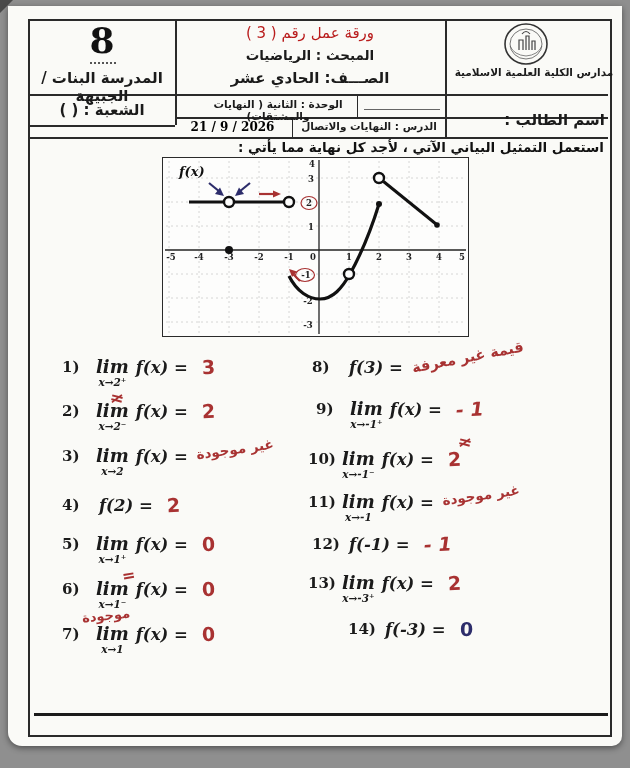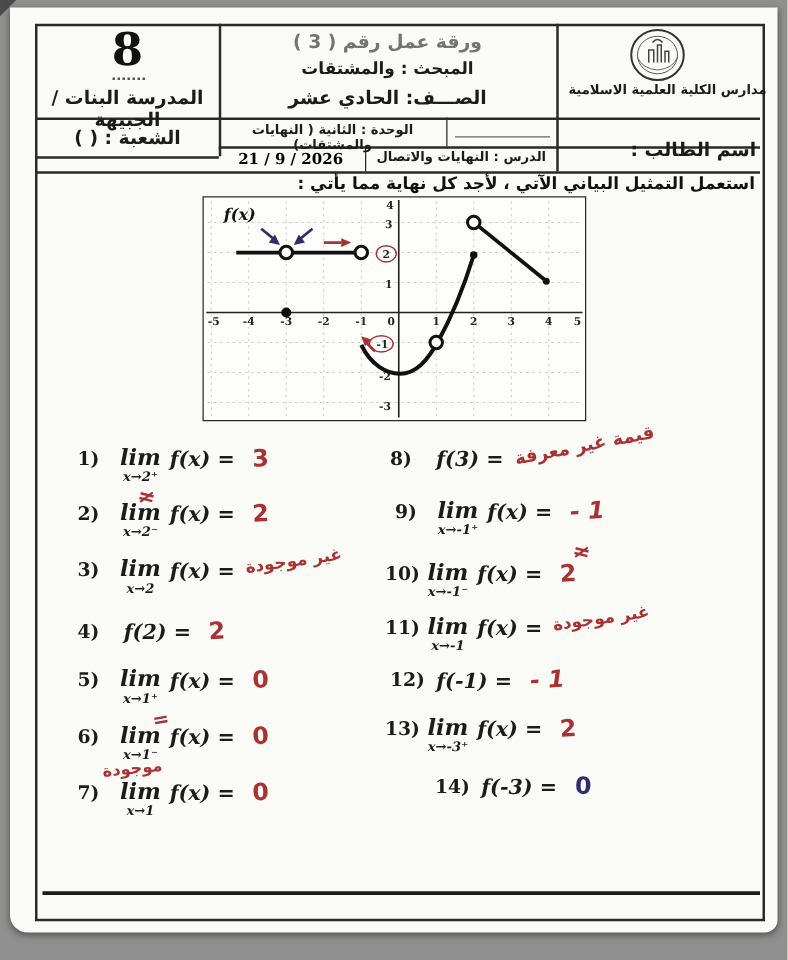--- a/index.html
+++ b/index.html
@@ -9,21 +9,21 @@
          border-radius:0 0 10px 14px;box-shadow:0 2px 6px rgba(0,0,0,.45);}
   .corner-artifact{position:absolute;left:0;top:0;width:0;height:0;
          border-top:13px solid #4a4a4a;border-right:13px solid transparent;}
   #frame{position:absolute;left:20px;top:13px;width:580px;height:714px;border:2px solid #2a2a2a;}
   .hline,.vline{position:absolute;background:#2a2a2a;}
   .abs{position:absolute;}
   .ar{direction:rtl;}
   .b{font-weight:bold;}
   .center{text-align:center;}
   
-  .h-title{font-size:15px;font-weight:bold;color:#737373;}
+  .h-title{font-size:15px;font-weight:normal;color:#b91c1c;}
   .h-sub{font-size:13.5px;font-weight:bold;color:#1b1b1b;}
   .h-grade{font-size:15px;font-weight:bold;color:#1b1b1b;}
   .h-small{font-size:15px;font-weight:bold;color:#1b1b1b;}
   .h-tiny{font-size:10.5px;font-weight:bold;color:#1b1b1b;}
   .stamp8{font-size:36px;font-weight:bold;color:#111;line-height:1;font-family:"DejaVu Serif",serif;}
   .underline-seg{position:absolute;border-bottom:1.2px solid #666;}
   
   #graphbox{position:absolute;left:154px;top:151px;width:305px;height:178px;
             border:1.6px solid #2a2a2a;background:#fdfdfc;}
   
@@ -60,23 +60,23 @@
     <div class="vline" style="left:284px;top:111px;width:1.2px;height:20px;"></div>
 
     <div class="abs center" style="left:30px;top:16px;width:128px;">
       <span class="stamp8">8</span>
     </div>
     <div class="abs" style="left:82px;top:56px;width:26px;border-bottom:2px dotted #555;"></div>
     <div class="abs center ar h-small" style="left:24px;top:63px;width:140px;">المدرسة البنات / الجبيهة</div>
     <div class="abs center ar h-small" style="left:24px;top:95px;width:140px;">الشعبة : (        )</div>
 
     <div class="abs center ar h-title" style="left:167px;top:18px;width:270px;">ورقة عمل رقم (   3   )</div>
-    <div class="abs center ar h-sub" style="left:167px;top:41px;width:270px;">المبحث : والمشتقات</div>
+    <div class="abs center ar h-sub" style="left:167px;top:41px;width:270px;">المبحث : الرياضيات</div>
     <div class="abs center ar h-grade" style="left:167px;top:63px;width:270px;">الصـــف: الحادي عشر</div>
-    <div class="abs center ar h-tiny" style="left:169px;top:92px;width:178px;">الوحدة : الثانية ( النهايات والمشتقات)</div>
+    <div class="abs center ar h-tiny" style="left:181px;top:92px;width:178px;">الوحدة : الثانية ( النهايات والمشتقات)</div>
     <div class="underline-seg" style="left:356px;top:103px;width:76px;"></div>
     <div class="abs center b" style="left:167px;top:114px;width:115px;font-size:12px;font-family:'DejaVu Serif',serif;">21 / 9 / 2026</div>
     <div class="abs center ar h-tiny" style="left:286px;top:114px;width:150px;">الدرس : النهايات والاتصال</div>
 
     <svg class="abs" style="left:494px;top:16px;" width="48" height="44" viewBox="0 0 48 44">
       <ellipse cx="24" cy="22" rx="21" ry="20" fill="none" stroke="#333" stroke-width="1.6"></ellipse>
       <ellipse cx="24" cy="22" rx="16" ry="15" fill="none" stroke="#555" stroke-width="0.8"></ellipse>
       <path d="M17,28 L17,18 L21,18 L21,28 M24,28 L24,14 L27,14 L27,28 M30,28 L30,19 L33,19 L33,28" stroke="#444" stroke-width="1.2" fill="none"></path>
       <path d="M20,12 Q24,7 28,12" stroke="#444" stroke-width="1.2" fill="none"></path>
       <path d="M8,24 Q12,33 24,34 Q36,33 40,24" stroke="#666" stroke-width="0.8" fill="none"></path>

